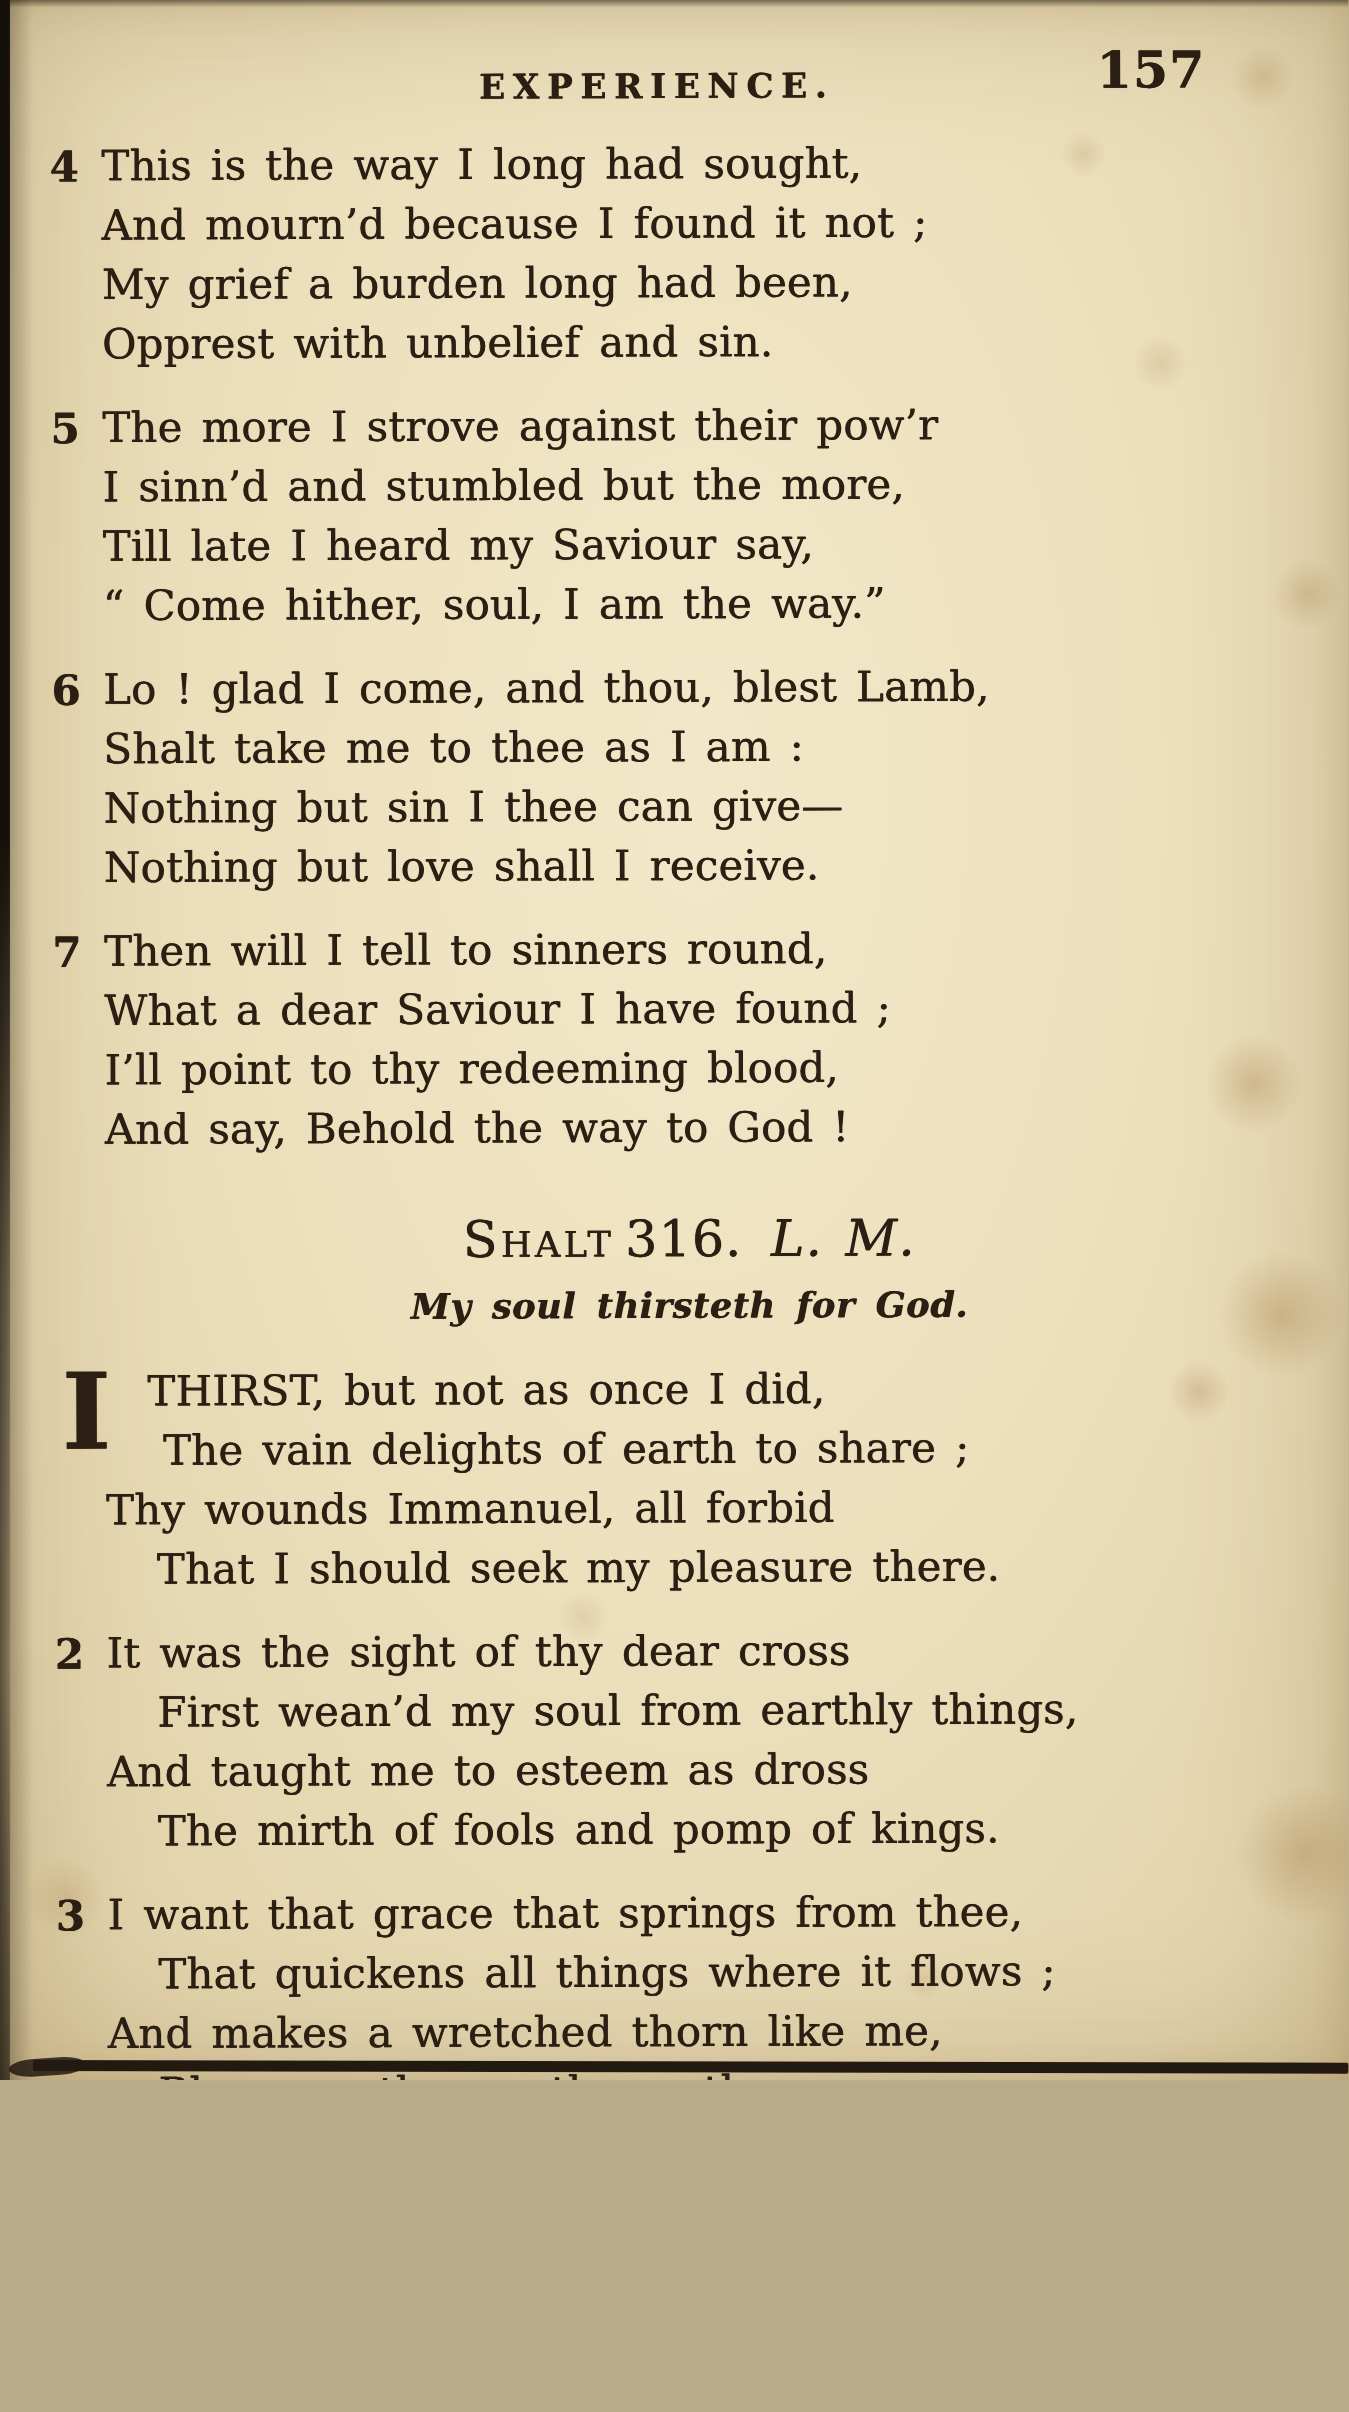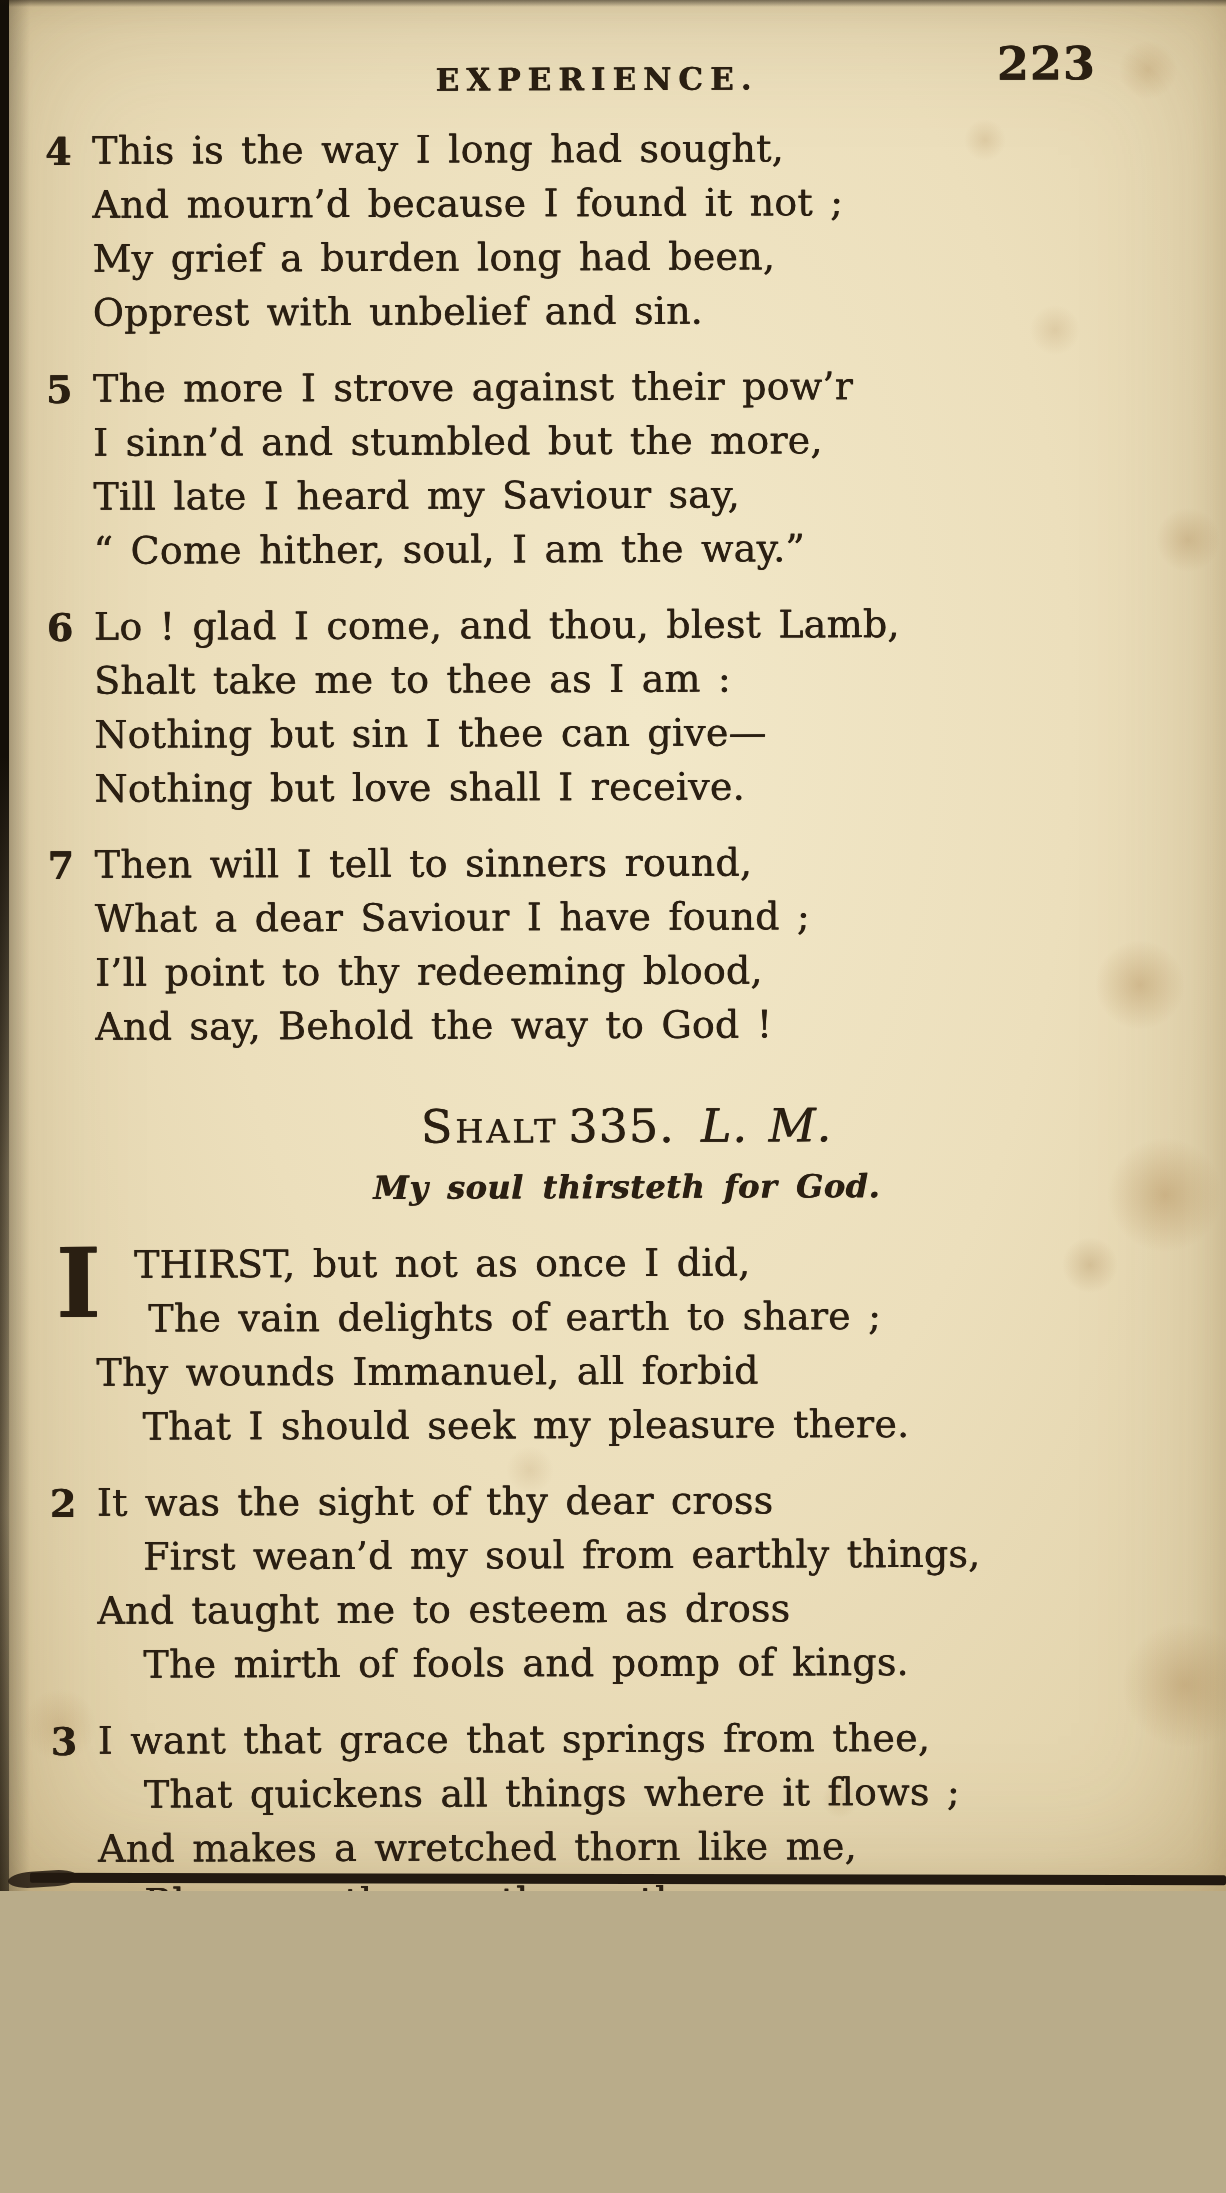--- a/index.html
+++ b/index.html
@@ -82,21 +82,21 @@
 <body>
 
 <div class="page">
   <div class="vignette"></div>
   <div class="stains"></div>
 
   <div class="content">
 
     <div class="page-header">
       <span class="section-title">EXPERIENCE.</span>
-      <span class="page-number">223</span>
+      <span class="page-number">157</span>
     </div>
 
     <section class="verse">
       <span class="vnum">4</span>
       <div class="vline">This is the way I long had sought,</div>
       <div class="vline">And mourn’d because I found it not ;</div>
       <div class="vline">My grief a burden long had been,</div>
       <div class="vline">Opprest with unbelief and sin.</div>
     </section>
 
@@ -118,21 +118,21 @@
 
     <section class="verse">
       <span class="vnum">7</span>
       <div class="vline">Then will I tell to sinners round,</div>
       <div class="vline">What a dear Saviour I have found ;</div>
       <div class="vline">I’ll point to thy redeeming blood,</div>
       <div class="vline">And say, Behold the way to God !</div>
     </section>
 
     <div class="hymn-heading">
-      <span class="smallcaps">Shalt</span><span class="hnum">335.</span><span class="meter">L. M.</span>
+      <span class="smallcaps">Shalt</span><span class="hnum">316.</span><span class="meter">L. M.</span>
     </div>
 
     <div class="hymn-subtitle">My soul thirsteth for God.</div>
 
     <section class="verse initial-verse">
       <span class="initial">I</span>
       <div class="vline iv-l0">THIRST, but not as once I did,</div>
       <div class="vline iv-l1">The vain delights of earth to share ;</div>
       <div class="vline iv-l2">Thy wounds Immanuel, all forbid</div>
       <div class="vline iv-l3">That I should seek my pleasure there.</div>

